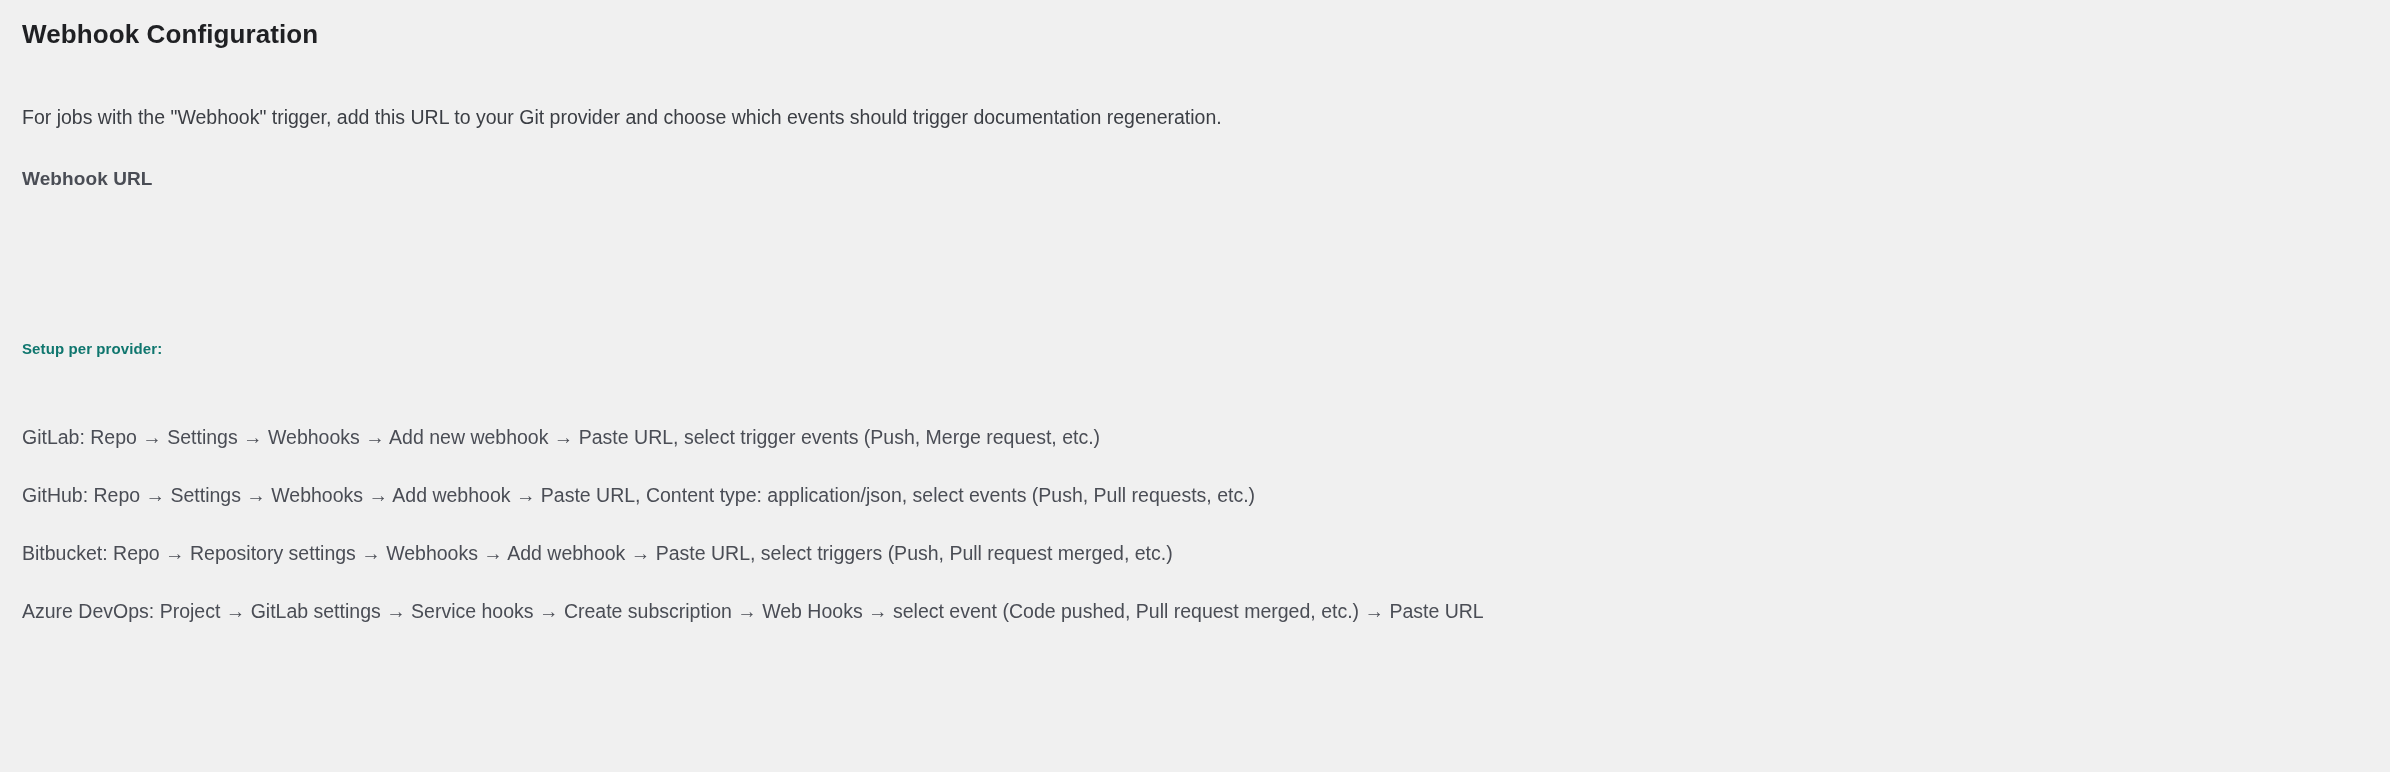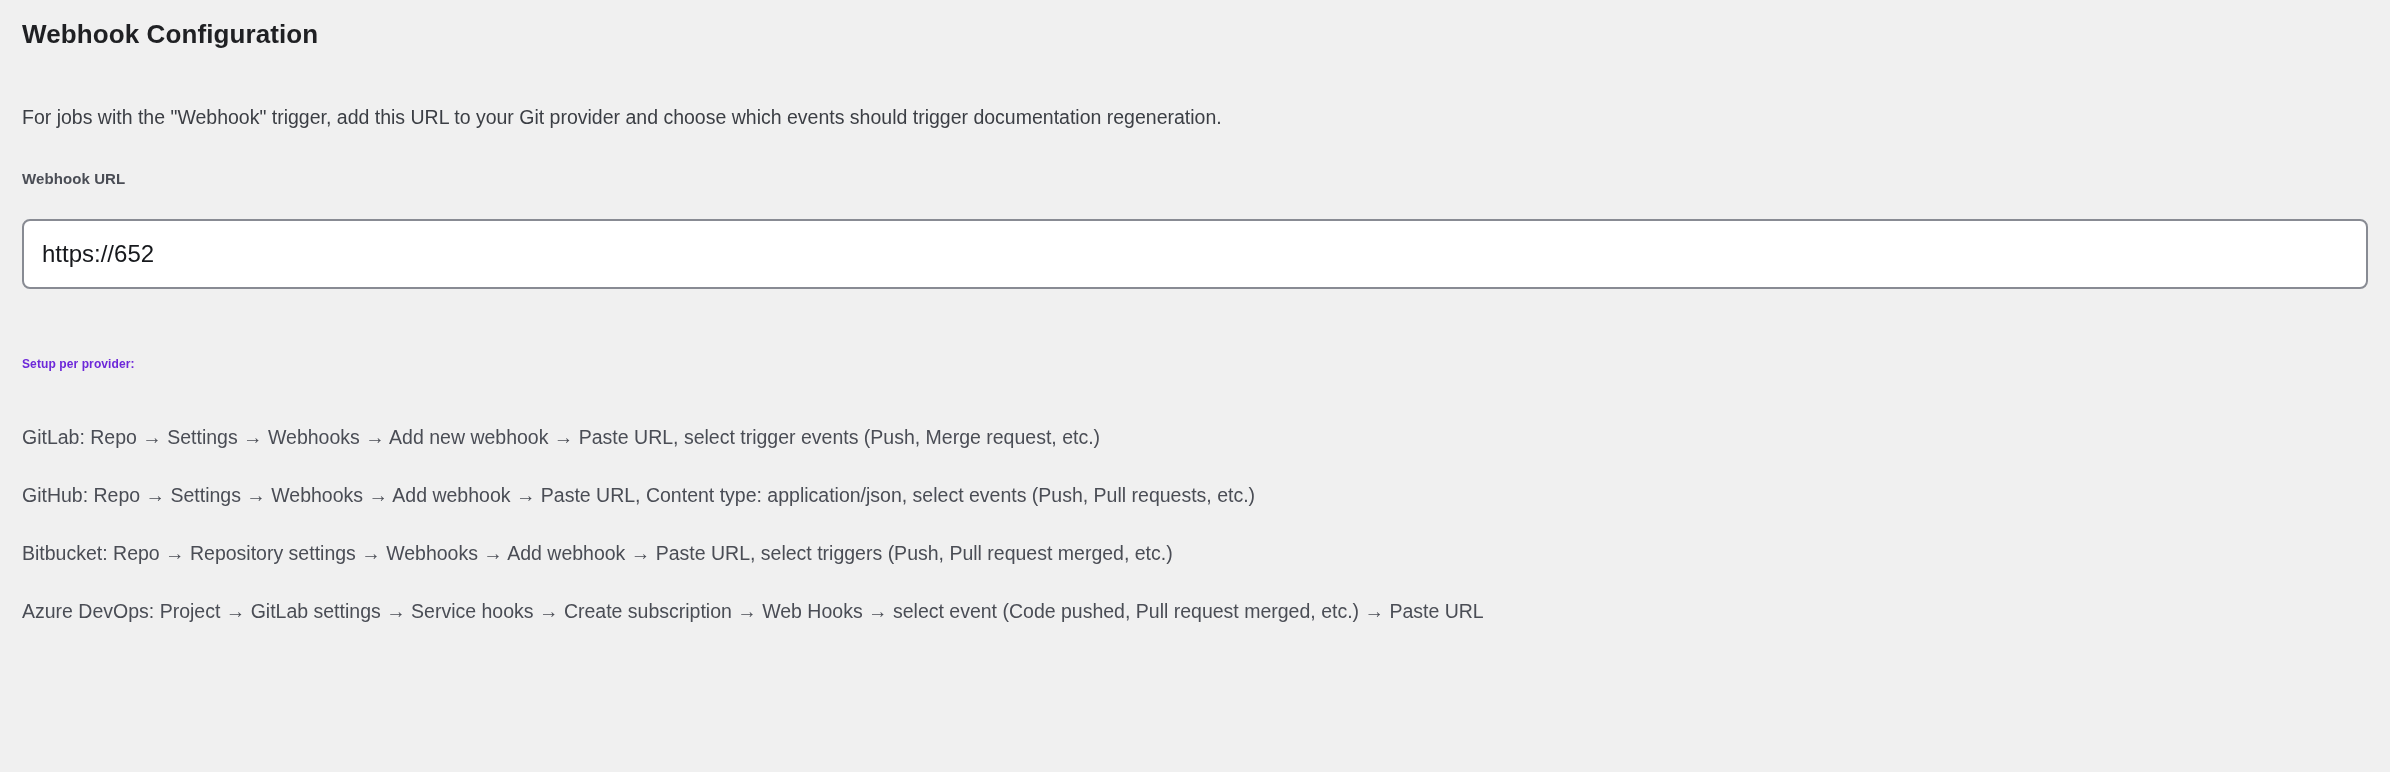--- a/index.html
+++ b/index.html
@@ -44,21 +44,21 @@
     color: #3b3e44;
     line-height: 26px;
     margin: 0;
     white-space: nowrap;
   }
 
   .field-label {
     position: absolute;
     left: 22px;
     top: 168px;
-    font-size: 15px;
+    font-size: 19px;
     font-weight: bold;
     color: #4a4d55;
     line-height: 22px;
     letter-spacing: 0.1px;
   }
 
   .url-input {
     position: absolute;
     left: 22px;
     top: 219px;
@@ -74,24 +74,24 @@
     color: #16181c;
     outline: none;
   }
   .url-input::placeholder {
     color: #9aa0a6;
   }
 
   .subhead {
     position: absolute;
     left: 22px;
-    top: 353px;
-    font-size: 12px;
+    top: 338px;
+    font-size: 15px;
     font-weight: bold;
-    color: #6d28d9;
+    color: #0f766e;
     line-height: 22px;
     letter-spacing: 0.1px;
   }
 
   .provider-list {
     position: absolute;
     left: 22px;
     top: 424px;
     width: 2346px;
   }
@@ -113,21 +113,20 @@
 <body>
 
 <div class="page">
 
   <h2 class="section-title">Webhook Configuration</h2>
 
   <p class="section-desc">For jobs with the "Webhook" trigger, add this URL to your Git provider and choose which events should trigger documentation regeneration.</p>
 
   <label class="field-label">Webhook URL</label>
 
-  <input class="url-input" type="text" value="https://652" style="">
 
   <div class="subhead">Setup per provider:</div>
 
   <div class="provider-list">
     <div class="provider-line">GitLab: Repo → Settings → Webhooks → Add new webhook → Paste URL, select trigger events (Push, Merge request, etc.)</div>
     <div class="provider-line">GitHub: Repo → Settings → Webhooks → Add webhook → Paste URL, Content type: application/json, select events (Push, Pull requests, etc.)</div>
     <div class="provider-line">Bitbucket: Repo → Repository settings → Webhooks → Add webhook → Paste URL, select triggers (Push, Pull request merged, etc.)</div>
     <div class="provider-line">Azure DevOps: Project → GitLab settings → Service hooks → Create subscription → Web Hooks → select event (Code pushed, Pull request merged, etc.) → Paste URL</div>
   </div>
 

